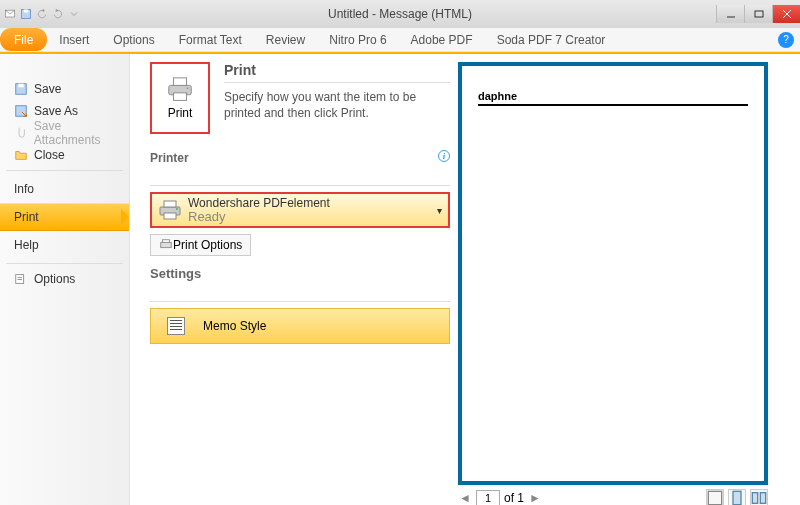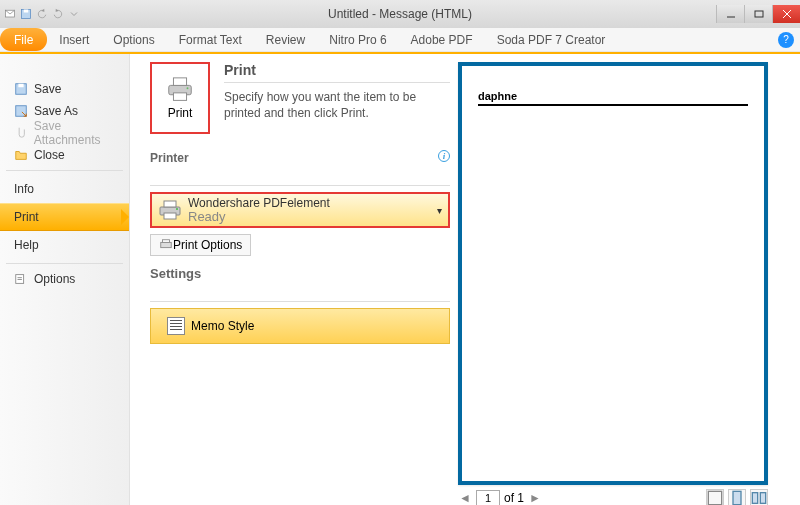--- a/index.html
+++ b/index.html
@@ -52,21 +52,21 @@
   .infoicon { position:absolute; right:0; top:0; width:12px;height:12px; border-radius:50%; border:1px solid #3aa0e0; color:#3aa0e0; font-size:9px; line-height:10px; text-align:center; font-style:italic; font-family:serif;}
   .printerdd { border:2px solid #e53935; background:linear-gradient(#fff8dc,#ffe38a); height:36px; display:flex; align-items:center; padding:2px 6px; position:relative; }
   .printerdd .pic2 { width:24px;height:20px; display:flex;align-items:center;justify-content:center; margin-right:6px;}
   .ddtext .n { font-size:12px; color:#333; line-height:1; }
   .ddtext .s { font-size:13px; color:#888; line-height:1; margin-top:1px; }
   .ddar { position:absolute; right:6px; font-size:10px; color:#333; }
   
   .optbtn { display:inline-flex; align-items:center; border:1px solid #ccc; background:#f8f8f8; padding:3px 8px; margin-top:6px; height:22px; }
   .optbtn .ic { width:14px;height:14px; }
   
-  .stylerow { background:linear-gradient(#ffe9a1,#ffd155); border:1px solid #e8bb3a; height:36px; display:flex; align-items:center; padding:0 6px 0 16px; gap:6px; }
+  .stylerow { background:linear-gradient(#ffe9a1,#ffd155); border:1px solid #e8bb3a; height:36px; display:flex; align-items:center; padding:0 6px 0 16px; gap:18px; }
   .stylerow .ic { width:18px;height:18px; border:1px solid #888; background:#fff; position:relative; }
   .stylerow .ic::before { content:""; position:absolute; left:2px; top:2px; right:2px; height:1px; background:#555; box-shadow:0 3px 0 #555, 0 6px 0 #555, 0 9px 0 #555; }
   
   svg { display:block; }
 </style>
 </head>
 <body>
 
 <div class="winbar">
   <div class="qat">

